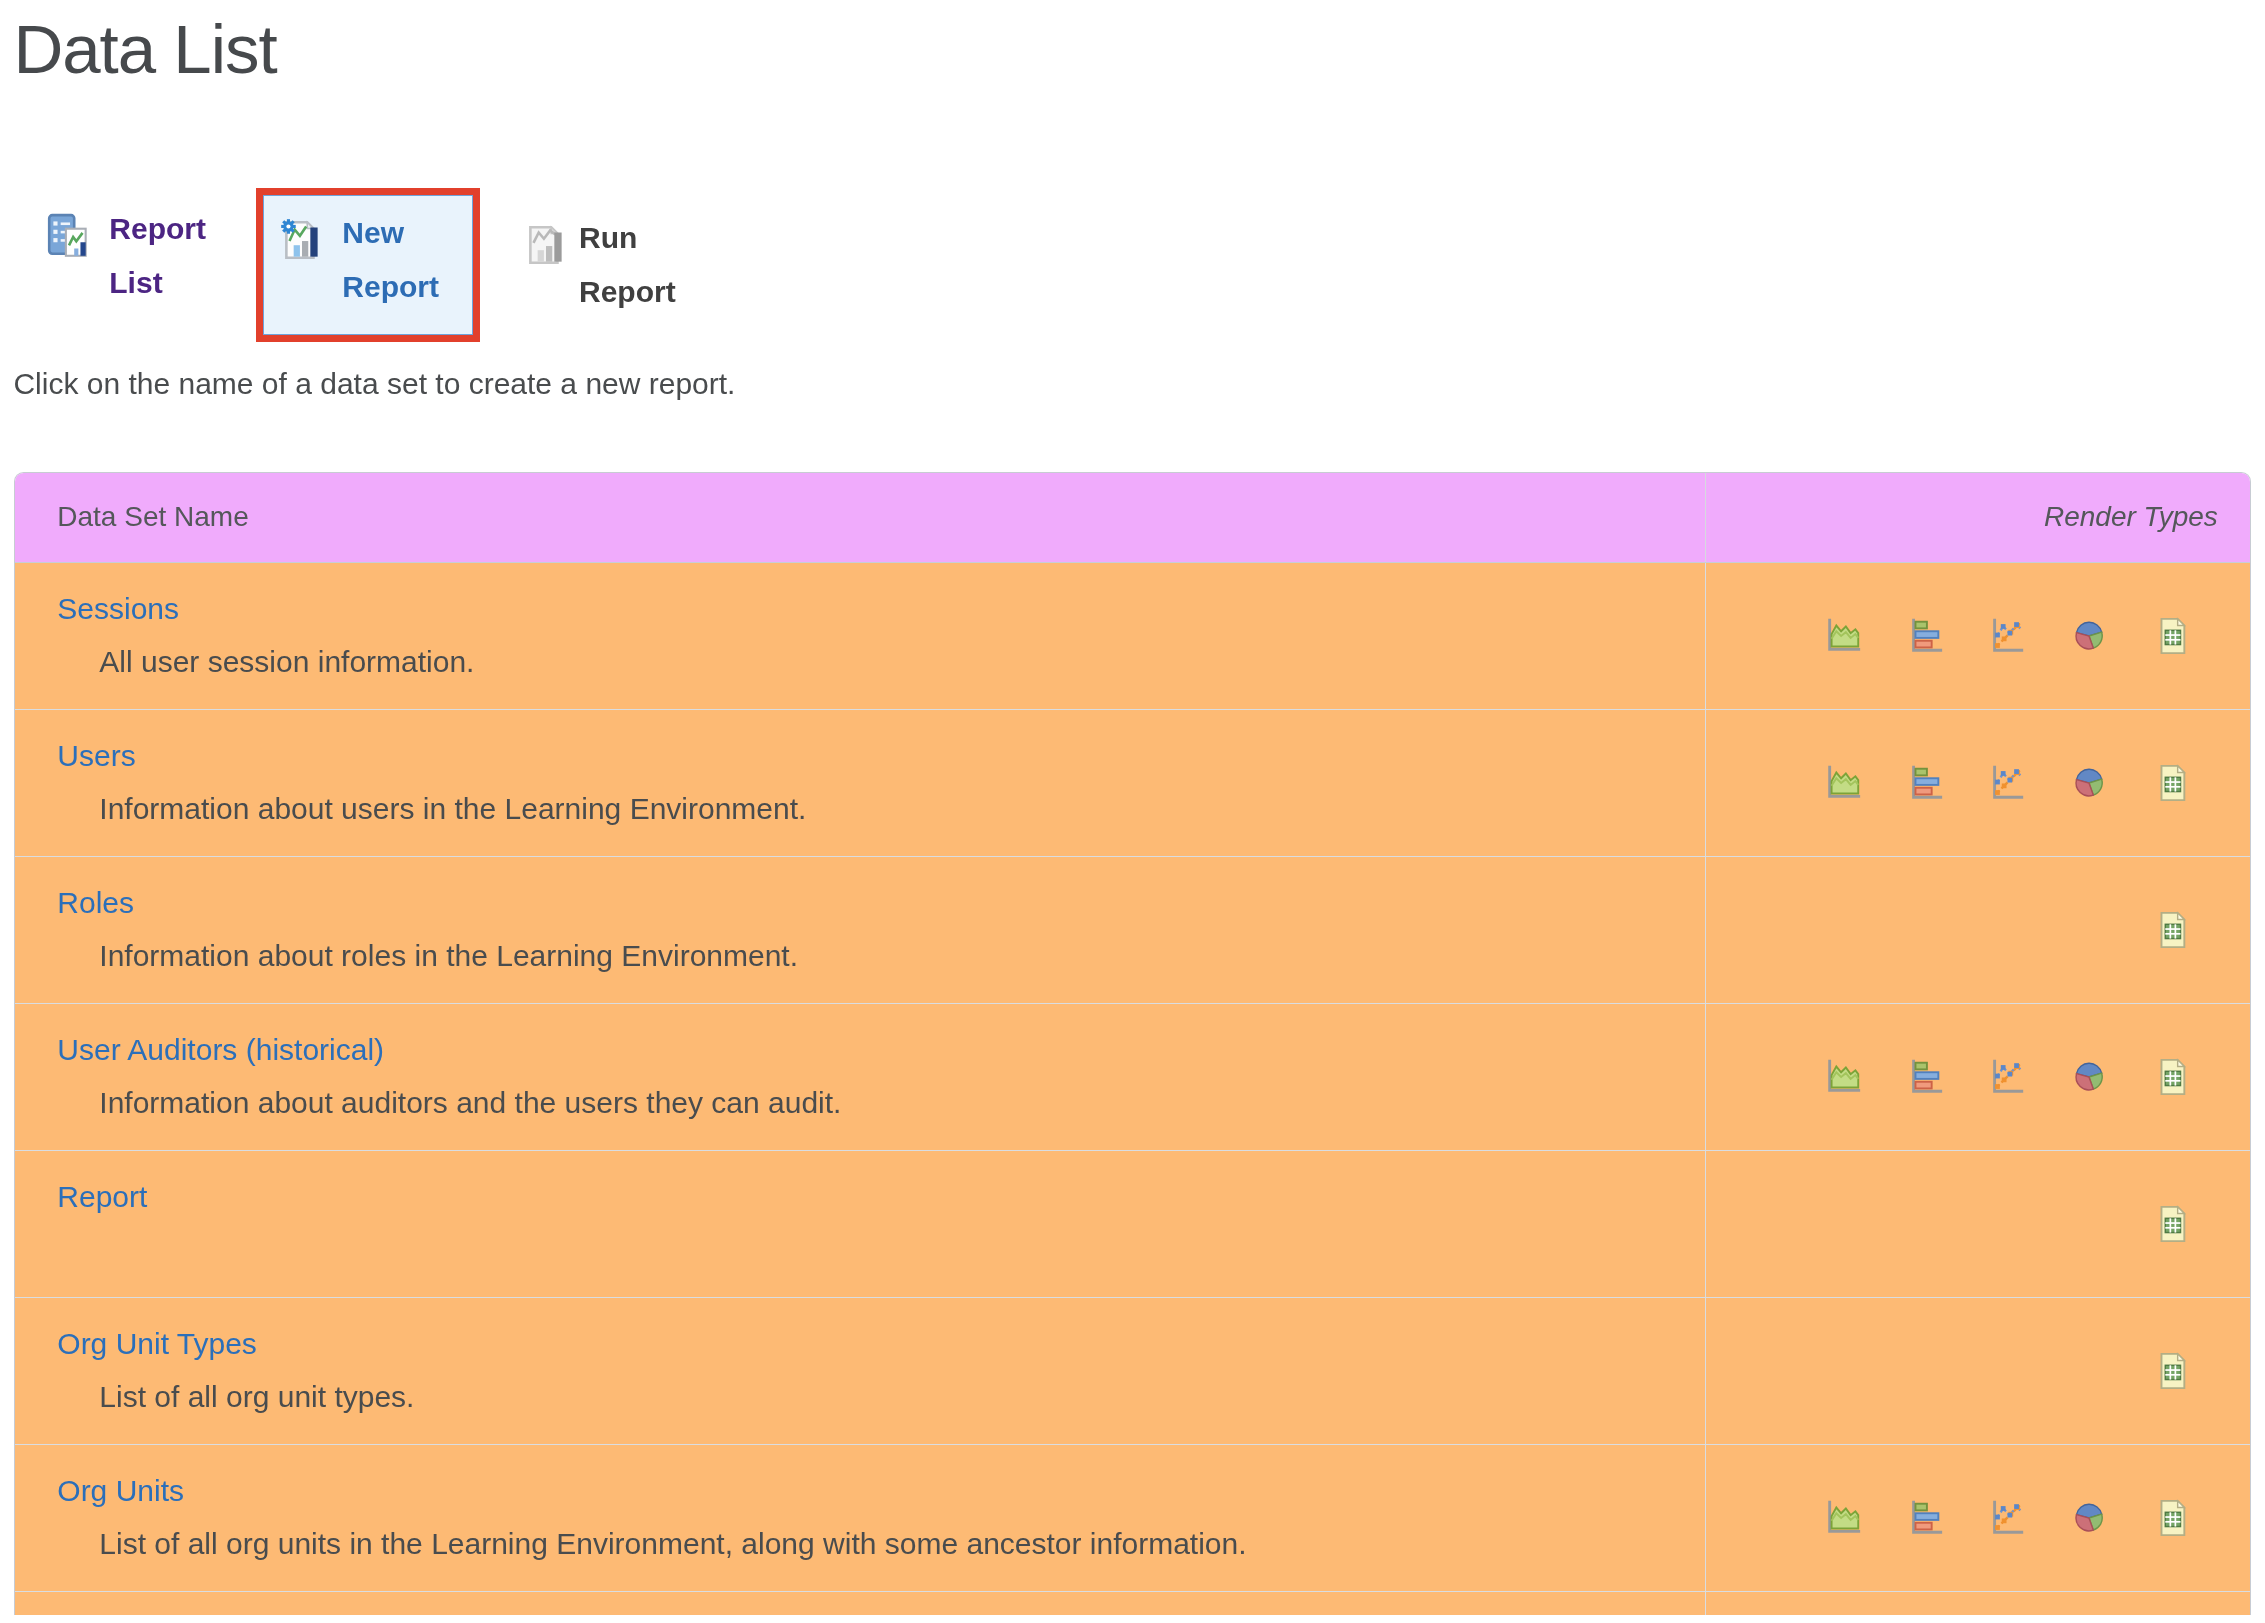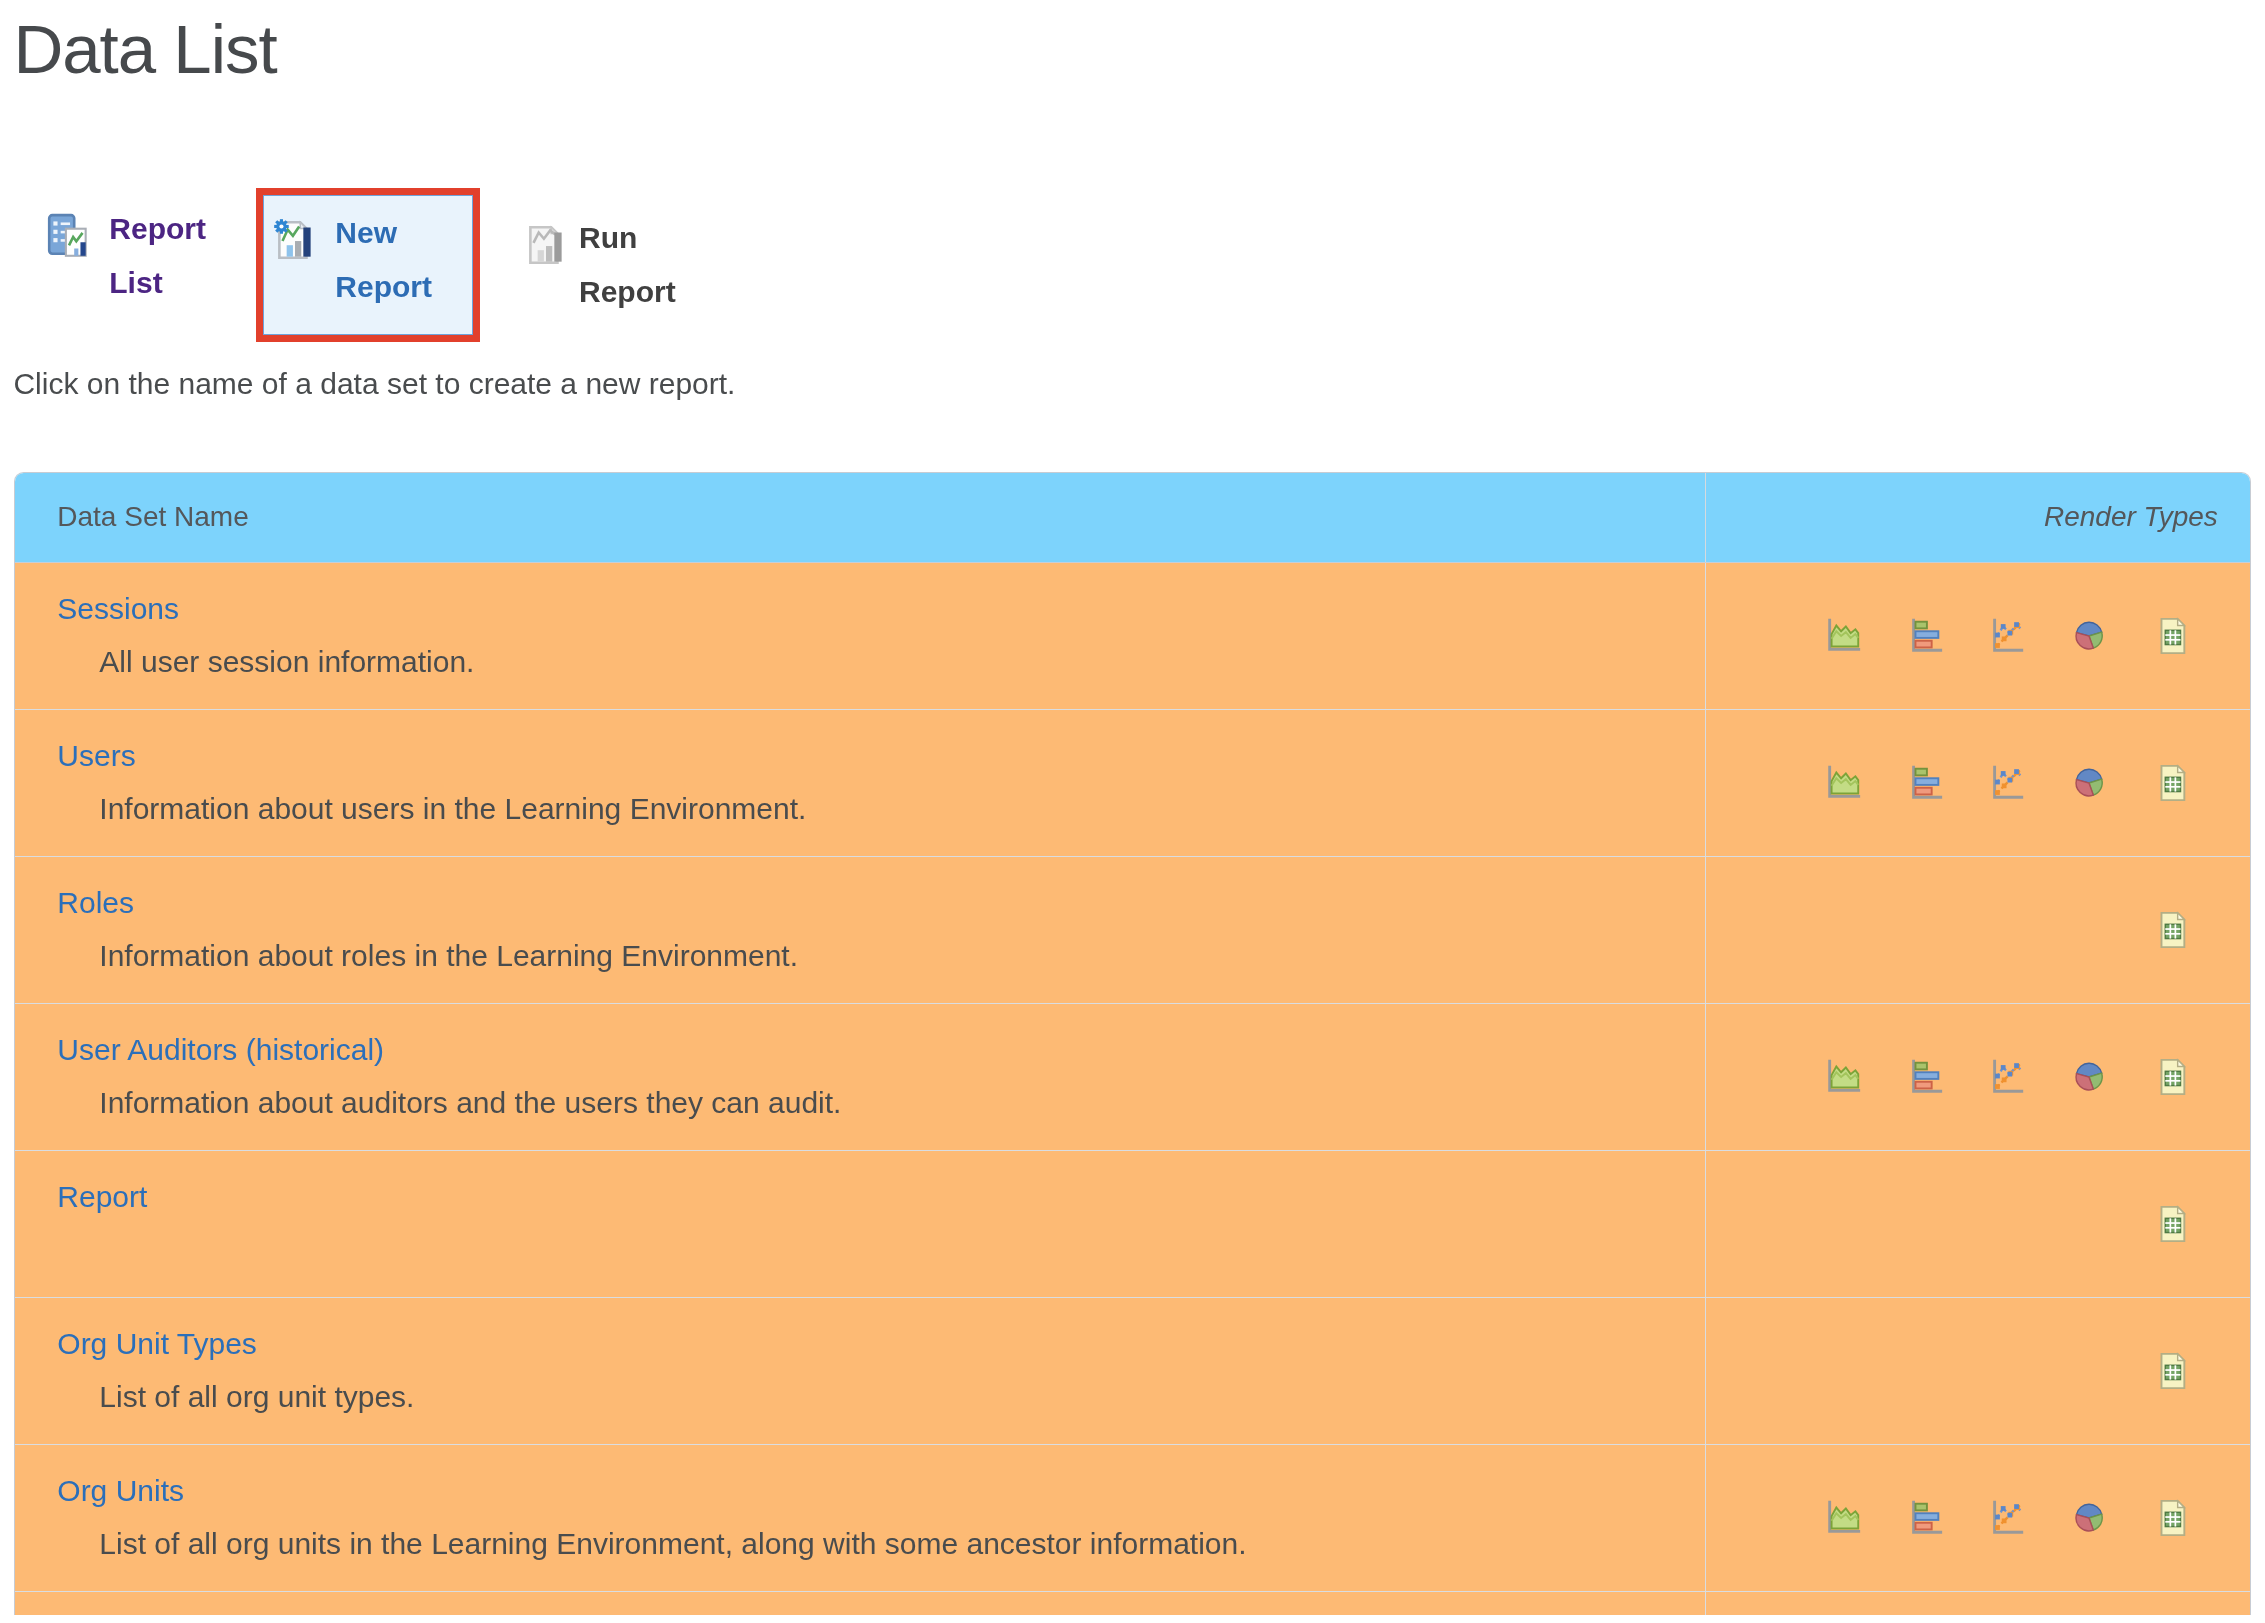--- a/index.html
+++ b/index.html
@@ -21,35 +21,35 @@
   .tlabel {
     margin:-8.6px 0 0 15.3px; width:134px;
     font-size:30px; font-weight:700; line-height:54px;
   }
   .purple  .tlabel { color:#4c2583; }
   .disabled .tlabel { color:#404040;margin-left:8px; }
   .selected .tlabel { color:#2d6cb4; }
   .annotation-box { position:absolute; left:256px; top:0; border:7.6px solid #e2402c; }
   .tool-btn.selected {
     position:static; width:210px; height:140px;
-    background:#e9f3fc; border:1.9px solid #6da3dc; padding:19px 0 0 6px;
+    background:#e9f3fc; border:1.9px solid #6da3dc; padding:19px 0 0 13px;
   }
   .ticon { display:block; width:50px; height:50px; flex:0 0 50px; }
 
   
   .instruction { margin:15.3px 0 0 13.4px; font-size:30px; color:#494c4e; }
 
   
   .dstable {
     position:relative; margin:71px 14.3px 0 14.3px; width:2237px; height:1143px;
     border:1.9px solid #c7ccd3; border-bottom:none; border-radius:9.6px 9.6px 0 0;
     overflow:hidden; background:#fff;
   }
   .thead {
-    display:flex; height:90px; background:#7dd3fc;
+    display:flex; height:90px; background:#f0abfc;
     border-bottom:1.9px solid #c9ced6;
     justify-content:flex-end;
   }
   .th-name {
     width:1690px; padding-left:42px; font-size:28px; color:#54575a;
     display:flex; align-items:center;
   }
   .th-render {
     flex:1; border-left:1.9px solid #d6dade; padding-right:32.5px; font-size:28px; color:#54575a;
     display:flex; align-items:center; justify-content:flex-end;font-style:italic;

